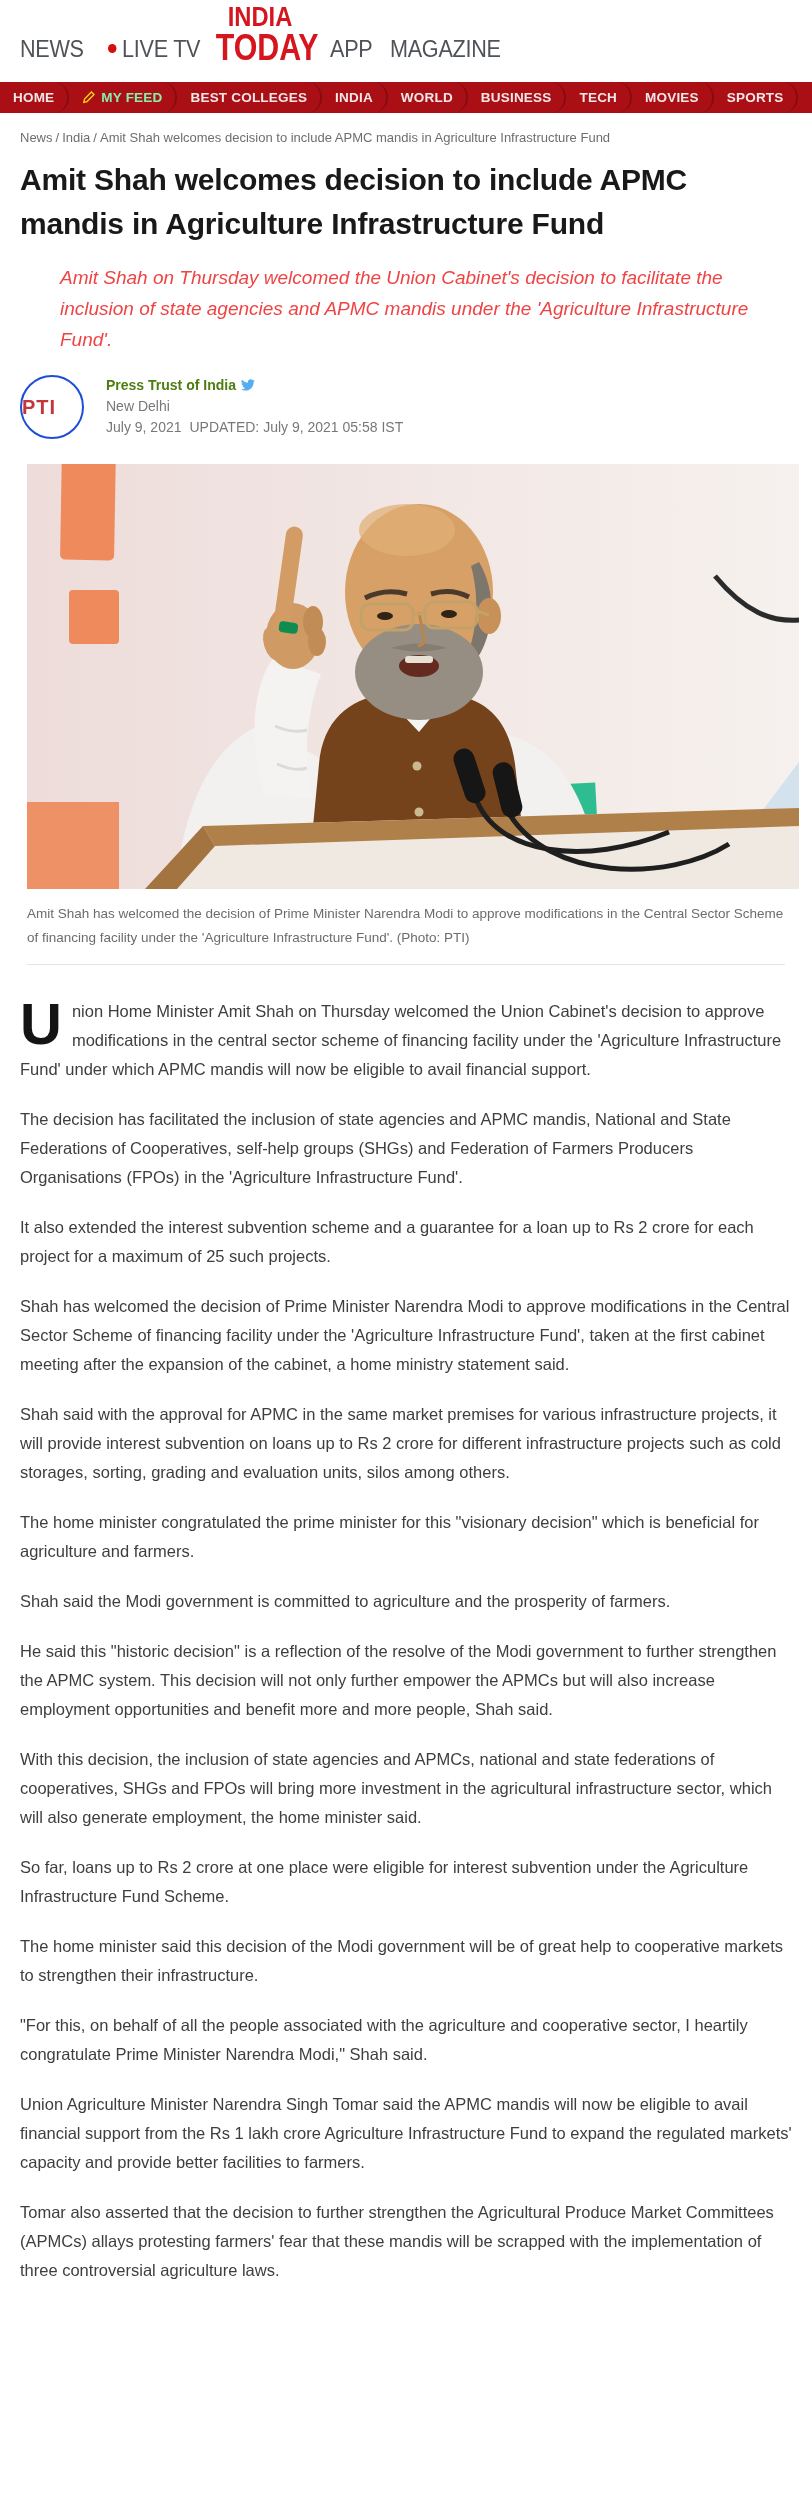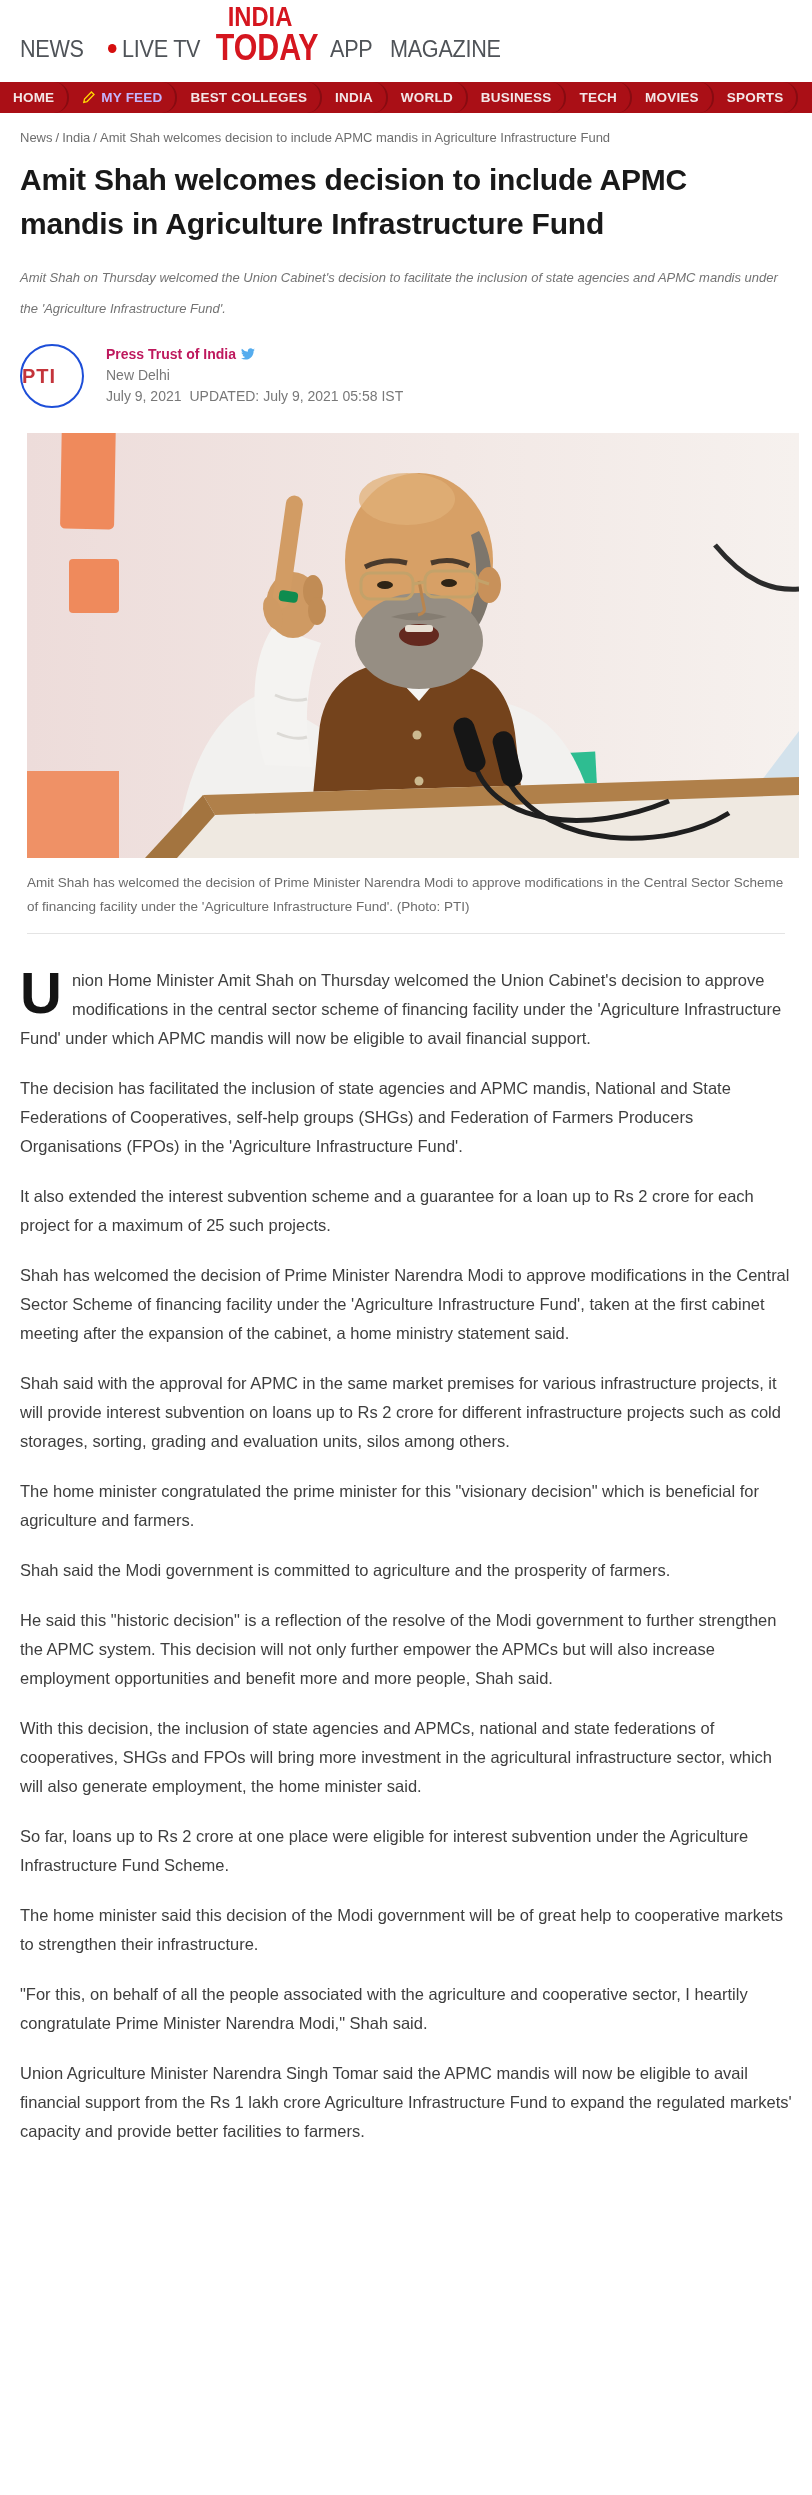--- a/index.html
+++ b/index.html
@@ -13,40 +13,40 @@
   .mi-app{left:330px;}
   .mi-magazine{left:390px;}
   .live-dot{display:inline-block;width:9px;height:9px;border-radius:50%;background:#d50e0e;margin-right:6px;vertical-align:middle;position:relative;top:-2px;}
   .logo{position:absolute;left:206px;top:4px;width:108px;text-align:center;color:#d5161f;font-weight:700;line-height:1;cursor:pointer;}
   .logo .l1{font-size:27px;letter-spacing:0;transform:scaleX(.88);transform-origin:center;}
   .logo .l2{font-size:37px;margin-top:-2px;transform:scaleX(.82);transform-origin:center;}
 
   
   .red-nav{height:31px;background:#aa0f16;display:flex;align-items:stretch;white-space:nowrap;overflow:hidden;}
   .nav-item{display:flex;align-items:center;padding:0 13px;border-right:2px solid #870b11;font-size:13.5px;font-weight:700;color:#f3e7e7;text-decoration:none;letter-spacing:.2px;cursor:pointer;border-radius:15px;}
-  .nav-item.myfeed{color:#c4b5fd;}
+  .nav-item.myfeed{color:#86efac;}
   .pencil-icon{width:13px;height:13px;margin-right:6px;}
 
   
   .content{padding:0 20px;}
 
   .breadcrumb{margin-top:17px;font-size:13px;color:#6e6e6e;}
   .breadcrumb a{color:#6e6e6e;text-decoration:none;cursor:pointer;}
   .crumb-sep{margin:0 3px;}
 
   h1.title{margin:13px 0 0;max-width:695px;font-size:30px;line-height:44px;font-weight:700;color:#191919;letter-spacing:-0.2px;}
 
-  .standfirst{margin-top:16px;max-width:772px;font-style:italic;font-size:13px;line-height:31px;color:#737373;}
+  .standfirst{margin-top:16px;max-width:772px;font-style:italic;font-size:19px;line-height:31px;color:#ef4444;margin-left:40px;}
 
   
   .byline{margin-top:20px;display:flex;align-items:flex-start;}
   .avatar{width:60px;height:60px;border-radius:50%;border:2px solid #1d4ed8;display:flex;align-items:center;flex:0 0 auto;}
   .avatar span{font-size:20px;font-weight:800;color:#c4343b;letter-spacing:1px;}
   .byline-text{margin-left:22px;font-size:14px;line-height:21px;color:#787878;}
-  .author-line{color:#be185d;font-weight:700;cursor:pointer;}
+  .author-line{color:#4d7c0f;font-weight:700;cursor:pointer;}
   .twitter-icon{width:14px;height:14px;margin-left:5px;vertical-align:-2px;cursor:pointer;}
   .dateline .upd{margin-left:8px;}
 
   
   figure{margin:18px 0 0;padding:7px;}
   figure svg{display:block;}
   figcaption{margin-top:13px;font-size:13.5px;line-height:24px;color:#6c6c6c;}
   .cap-divider{border:none;border-top:1px solid #e4e4e4;margin:14px 0 0;}
 
   
@@ -216,15 +216,16 @@
     <p>Shah has welcomed the decision of Prime Minister Narendra Modi to approve modifications in the Central Sector Scheme of financing facility under the 'Agriculture Infrastructure Fund', taken at the first cabinet meeting after the expansion of the cabinet, a home ministry statement said.</p>
     <p>Shah said with the approval for APMC in the same market premises for various infrastructure projects, it will provide interest subvention on loans up to Rs 2 crore for different infrastructure projects such as cold storages, sorting, grading and evaluation units, silos among others.</p>
     <p>The home minister congratulated the prime minister for this "visionary decision" which is beneficial for agriculture and farmers.</p>
     <p>Shah said the Modi government is committed to agriculture and the prosperity of farmers.</p>
     <p>He said this "historic decision" is a reflection of the resolve of the Modi government to further strengthen the APMC system. This decision will not only further empower the APMCs but will also increase employment opportunities and benefit more and more people, Shah said.</p>
     <p>With this decision, the inclusion of state agencies and APMCs, national and state federations of cooperatives, SHGs and FPOs will bring more investment in the agricultural infrastructure sector, which will also generate employment, the home minister said.</p>
     <p>So far, loans up to Rs 2 crore at one place were eligible for interest subvention under the Agriculture Infrastructure Fund Scheme.</p>
     <p>The home minister said this decision of the Modi government will be of great help to cooperative markets to strengthen their infrastructure.</p>
     <p>"For this, on behalf of all the people associated with the agriculture and cooperative sector, I heartily congratulate Prime Minister Narendra Modi," Shah said.</p>
     <p>Union Agriculture Minister Narendra Singh Tomar said the APMC mandis will now be eligible to avail financial support from the Rs 1 lakh crore Agriculture Infrastructure Fund to expand the regulated markets' capacity and provide better facilities to farmers.</p>
+    <p>Tomar also asserted that the decision to further strengthen the Agricultural Produce Market Committees (APMCs) allays protesting farmers' fear that these mandis will be scrapped with the implementation of three controversial agriculture laws.</p>
   </div>
 
 </div>
 
 </body></html>

